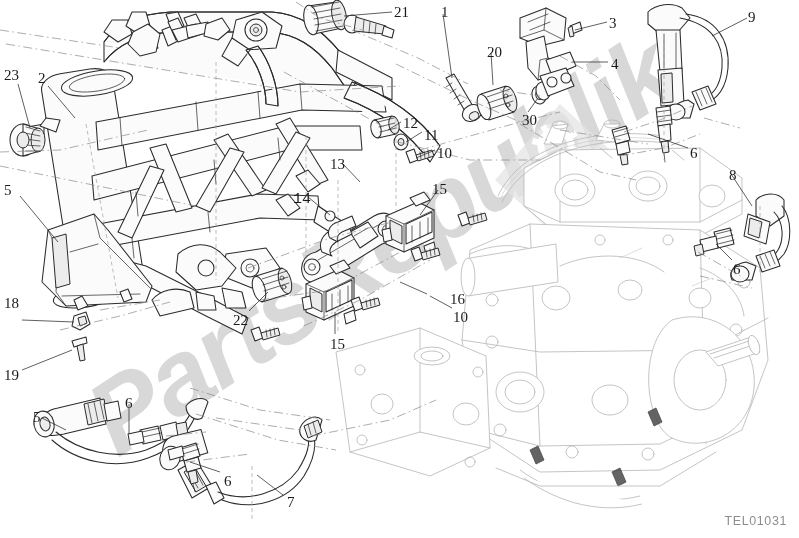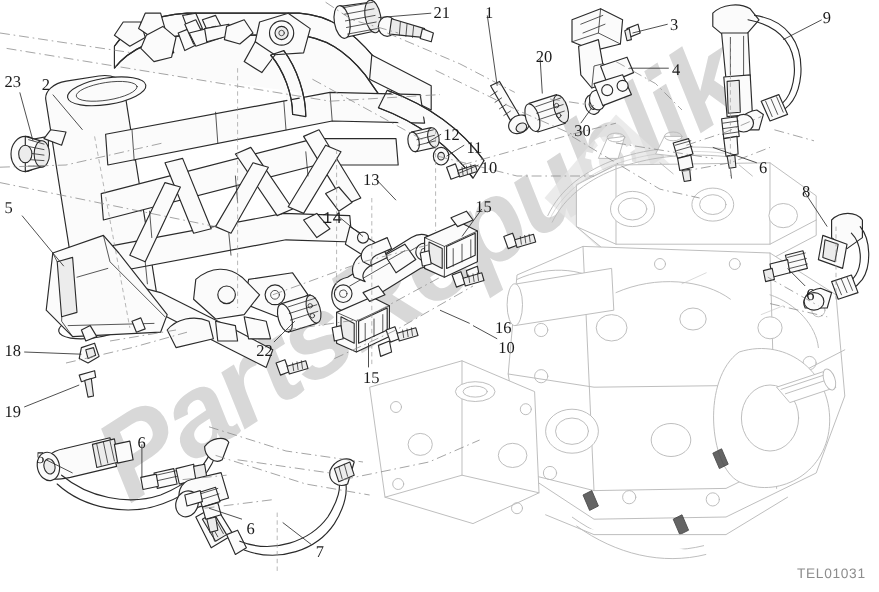--- a/index.html
+++ b/index.html
@@ -670,21 +670,21 @@
           <polyline class="lead" points="732,260 716,244"></polyline>
         </g>
 
     </g>
   </svg>
 
   <div class="callout-layer" id="callout-layer">
       <div class="callout" style="left: 4px; top: 68px;">23</div>
       <div class="callout" style="left: 38px; top: 71px;">2</div>
       <div class="callout" style="left: 4px; top: 183px;">5</div>
-      <div class="callout" style="left: 4px; top: 313px;">18</div>
+      <div class="callout" style="left: 4px; top: 296px;">18</div>
       <div class="callout" style="left: 4px; top: 368px;">19</div>
       <div class="callout" style="left: 33px; top: 410px;">5</div>
       <div class="callout" style="left: 125px; top: 396px;">6</div>
       <div class="callout" style="left: 287px; top: 495px;">7</div>
       <div class="callout" style="left: 224px; top: 474px;">6</div>
       <div class="callout" style="left: 233px; top: 313px;">22</div>
       <div class="callout" style="left: 293px; top: 192px; font-family: Liberation Mono, monospace;">14</div>
       <div class="callout" style="left: 330px; top: 157px;">13</div>
       <div class="callout" style="left: 432px; top: 182px;">15</div>
       <div class="callout" style="left: 330px; top: 337px;">15</div>

